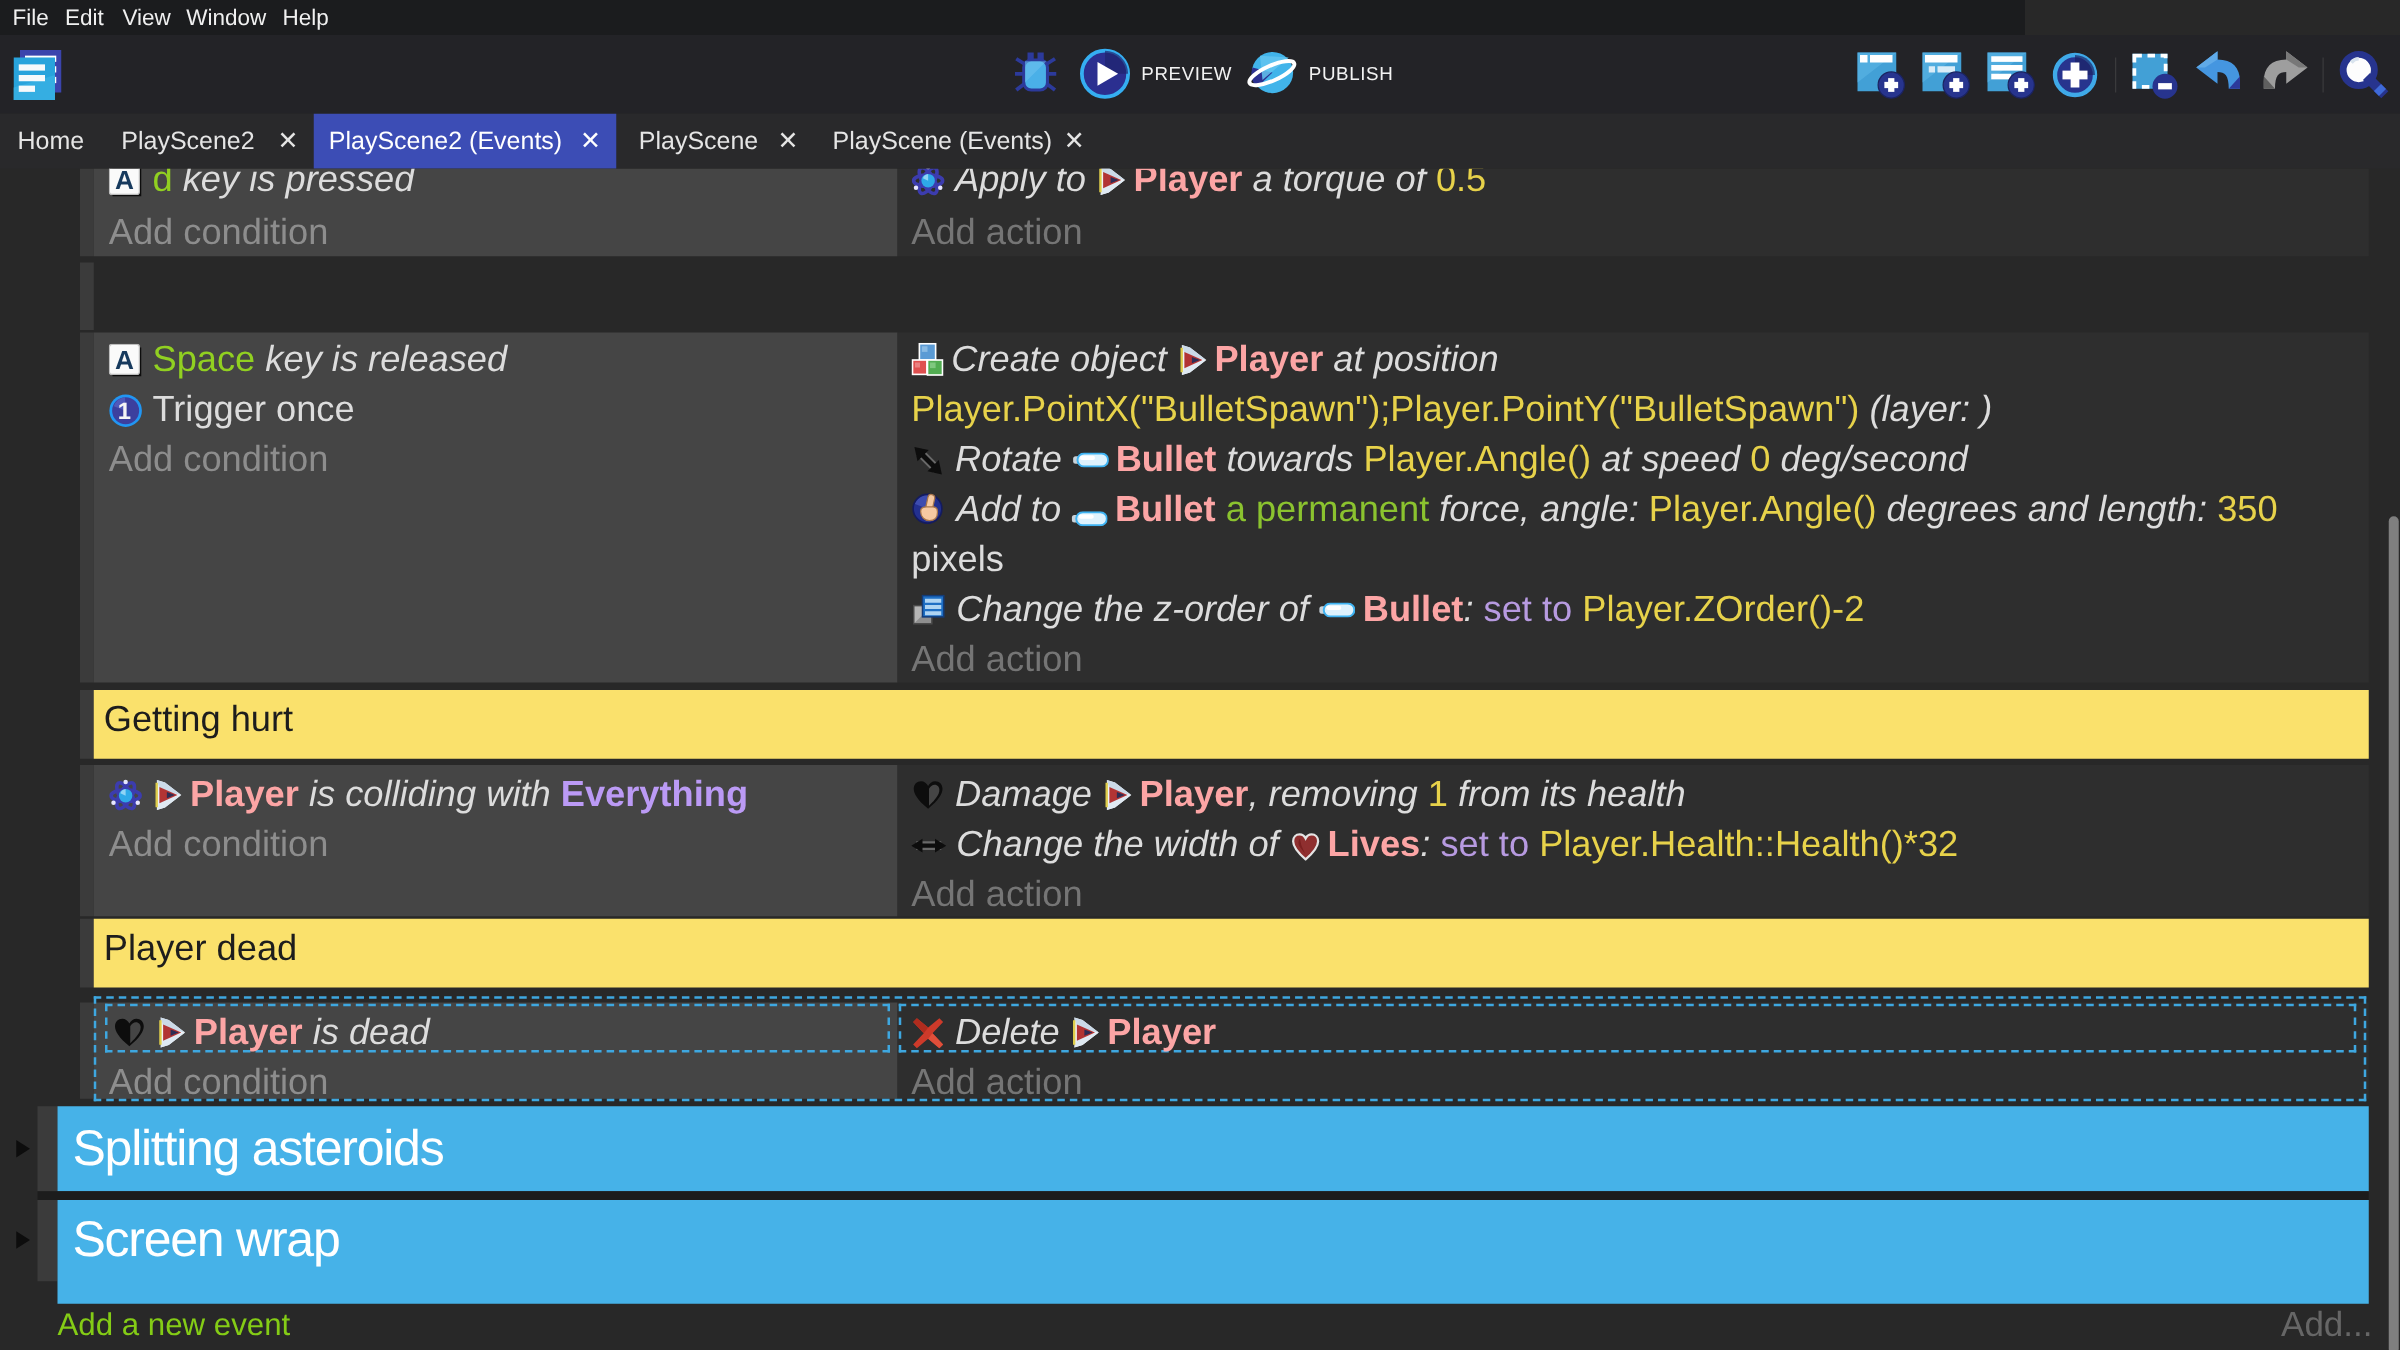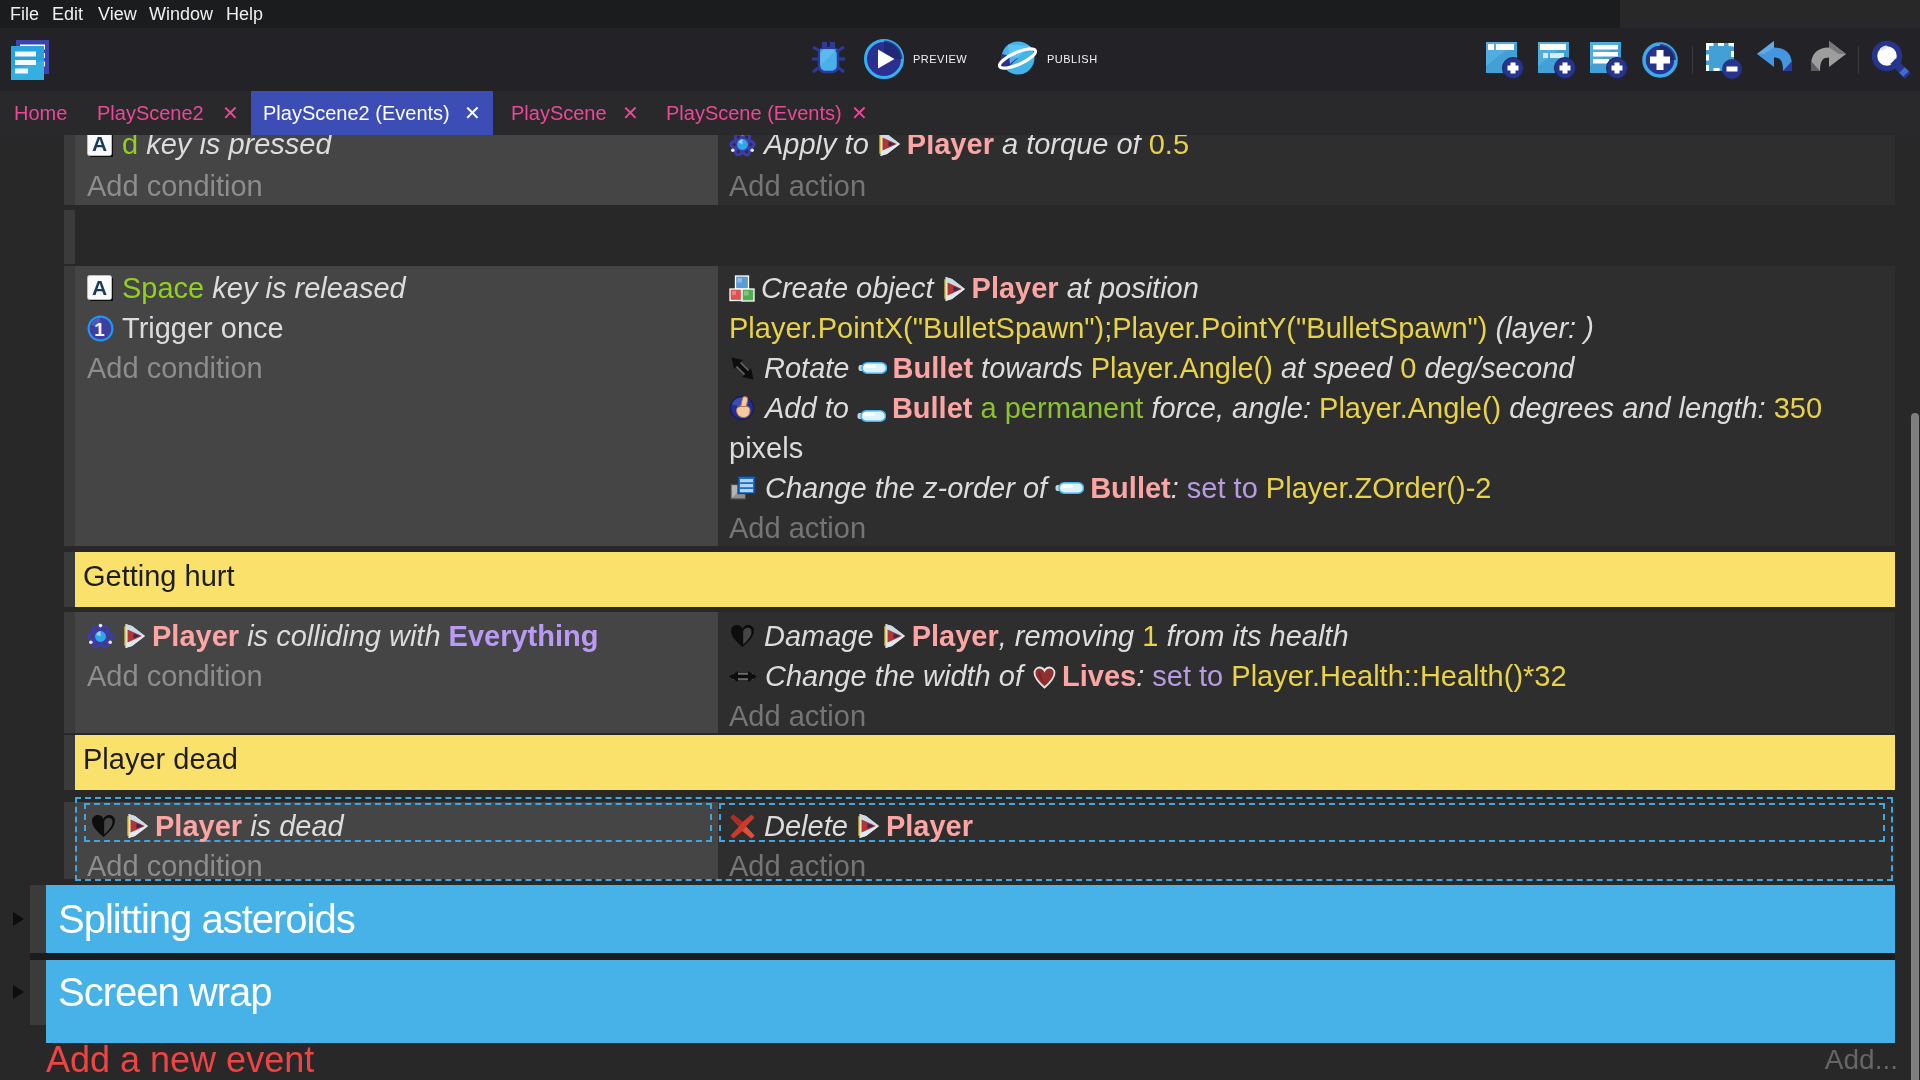--- a/index.html
+++ b/index.html
@@ -4,24 +4,24 @@
 <style>
   * { margin:0; padding:0; box-sizing:border-box; }
   html,body { width:1920px; height:1080px; overflow:hidden; background:#282828;
     font-family:"Liberation Sans", sans-serif; }
   .abs { position:absolute; }
   
   #menubar { position:absolute; left:0; top:0; width:1620px; height:28px; background:#1b1c1e; }
   #menubar span { position:absolute; top:0; height:28px; line-height:28px; font-size:18px; color:#f0f0f0; }
   #toolbar { position:absolute; left:0; top:28px; width:1920px; height:63px; background:#232327; }
   #tabbar { position:absolute; left:0; top:91px; width:1920px; height:44px; background:#29292b; }
-  .tab { position:absolute; top:0; height:44px; line-height:44px; font-size:20px; color:#ec4899; }
+  .tab { position:absolute; top:0; height:44px; line-height:44px; font-size:20px; color:#e5e5e5; }
   #tabactive { position:absolute; left:251px; top:0; width:242px; height:44px; background:#3c4db5; }
   .tsep { position:absolute; top:8px; width:1px; height:28px; background:#3a3a3c; }
-  .tlabel { font-size:11px; color:#f2f2f2; letter-spacing:0.5px; position:absolute; top:0; height:63px; line-height:63px; }
+  .tlabel { font-size:15px; color:#f2f2f2; letter-spacing:0.5px; position:absolute; top:0; height:63px; line-height:63px; }
   
   #sheet { position:absolute; left:0; top:135px; width:1920px; height:945px; background:#282828; overflow:hidden; }
   .strip { position:absolute; left:64px; width:11px; background:#3b3b3b; }
   .cond { position:absolute; left:75px; width:643px; background:#454545; }
   .act  { position:absolute; left:718px; width:1177px; background:#2e2e2e; }
   .comment { position:absolute; left:75px; width:1820px; background:#fae16c; color:#1d1d1d;
              font-size:29px; }
   .comment div { position:absolute; left:8px; }
   .group { position:absolute; left:46px; width:1849px; background:#46b2e8; color:#ffffff;
            font-size:40px; letter-spacing:-1px; }
@@ -423,16 +423,16 @@
       <span class="obj">Player</span>
     </div>
 <div class="line ph2" style="left:729px;top:711px">Add action</div>
 <div class="gstrip" style="top:750px;height:68px"></div>
 <div class="garr" style="top:777px"></div>
 <div class="group" style="top:750px;height:68px;line-height:68px"><span style="margin-left:12px">Splitting asteroids</span></div>
 <div class="abs" style="left:30px;top:818px;width:1865px;height:7px;background:#1c1c1c"></div>
 <div class="gstrip" style="top:825px;height:65px"></div>
 <div class="garr" style="top:850px"></div>
 <div class="group" style="top:825px;height:83px;line-height:65px"><span style="margin-left:12px">Screen wrap</span></div>
-<div class="abs" style="left:46px;top:905px;height:40px;line-height:40px;font-size:36px;color:#ef4444">Add a new event</div>
+<div class="abs" style="left:46px;top:905px;height:40px;line-height:40px;font-size:25px;color:#84cc16">Add a new event</div>
 <div class="abs" style="right:22px;top:905px;height:40px;line-height:40px;font-size:28px;color:#666666">Add...</div>
 <div class="abs" style="left:1911px;top:278px;width:8px;height:670px;background:#7f7f7f;border-radius:4px"></div>
 </div>
 
 </body></html>

